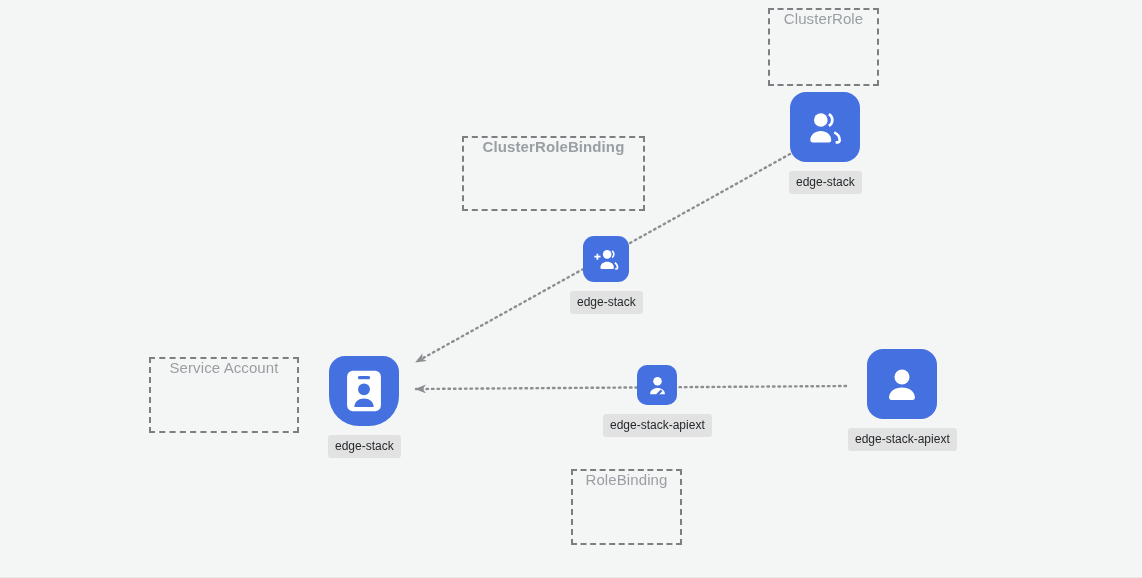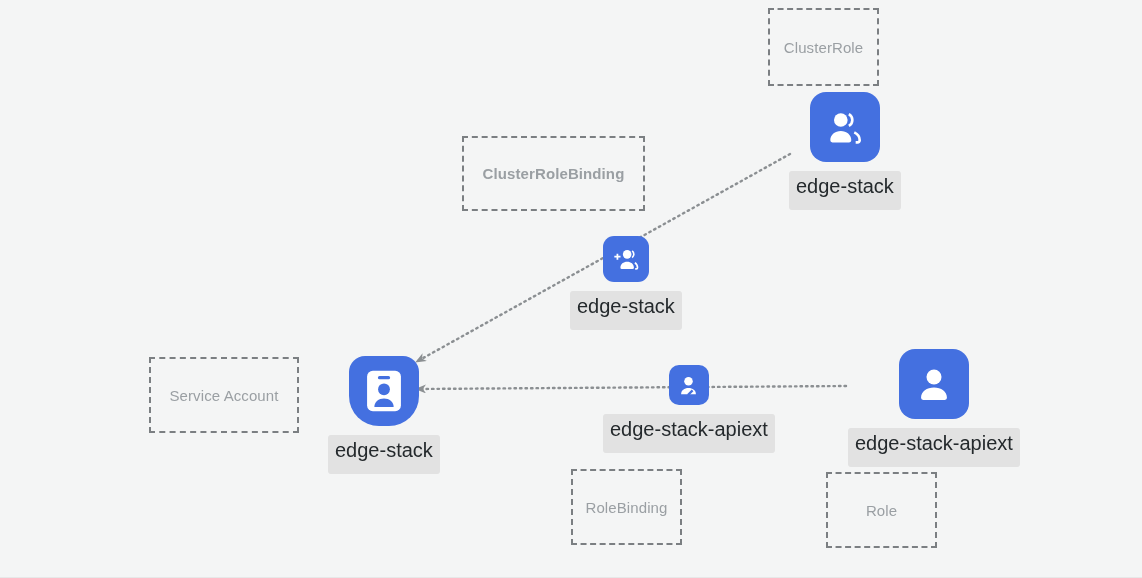--- a/index.html
+++ b/index.html
@@ -31,21 +31,21 @@
     height: 578px;
     pointer-events: none;
   }
 
   
   .group-box {
     position: absolute;
     border: 2px dashed #7b7f82;
     background: transparent;
     display: flex;
-    align-items: center;
+    align-items: flex-start;
     justify-content: center;
     box-sizing: border-box;
   }
   .group-box .group-label {
     color: #9a9fa3;
     font-size: 15px;
     letter-spacing: 0.1px;
     white-space: nowrap;
   }
 
@@ -62,23 +62,23 @@
     align-items: center;
     justify-content: center;
     box-sizing: border-box;
   }
   .node-icon svg { display: block; }
 
   .node-label {
     margin-top: 9px;
     background: #e2e2e2;
     color: #24292c;
-    font-size: 20px;
+    font-size: 12px;
     line-height: 1;
-    padding: 5px 7px 14px 7px;
+    padding: 5px 7px 6px 7px;
     border-radius: 3px;
     white-space: nowrap;
   }
 
   
   .sz-lg .node-icon { width: 70px; height: 70px; border-radius: 16px; }
   .sz-md .node-icon { width: 46px; height: 46px; border-radius: 11px; }
   .sz-sm .node-icon { width: 40px; height: 40px; border-radius: 10px; }
 </style>
 </head>
@@ -111,23 +111,20 @@
   </div>
 
   <div class="group-box" style="left:571px; top:469px; width:111px; height:76px;">
     <span class="group-label">RoleBinding</span>
   </div>
 
   <div class="group-box" style="left:149px; top:357px; width:150px; height:76px;">
     <span class="group-label">Service Account</span>
   </div>
 
-  <div class="group-box" style="left:826px; top:472px; width:111px; height:76px;">
-    <span class="group-label">Role</span>
-  </div>
 
   <div class="node sz-lg" style="left:789px; top:92px;">
     <div class="node-icon">
       <svg width="42" height="42" viewBox="0 0 24 24" aria-hidden="true">
         <g fill="#ffffff">
           <circle cx="9.6" cy="8" r="3.9"></circle>
           <path d="M3.6 19.6c0-3.2 2.7-5.3 6-5.3s6 2.1 6 5.3a1.2 1.2 0 0 1-1.2 1.2H4.8a1.2 1.2 0 0 1-1.2-1.2z"></path>
         </g>
         <g fill="none" stroke="#ffffff" stroke-width="1.5">
           <path d="M14.2 4.6a3.9 3.9 0 0 1 0 6.8"></path>

